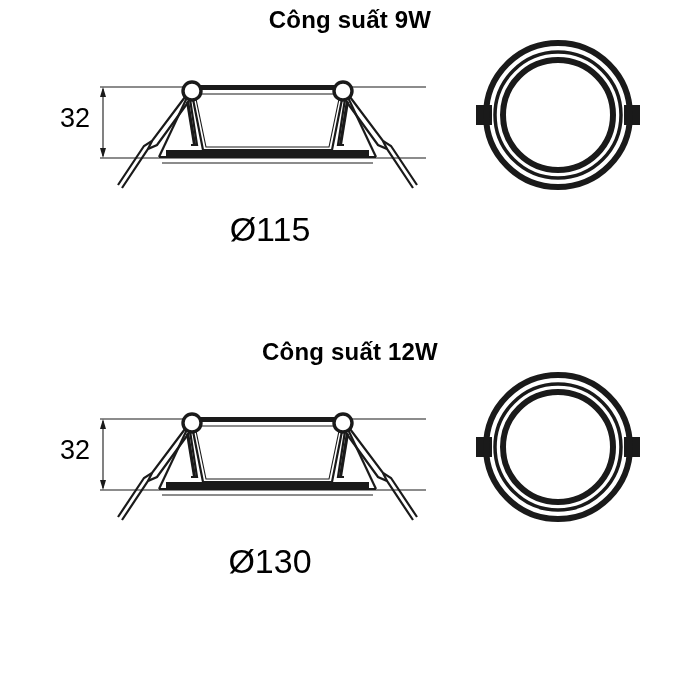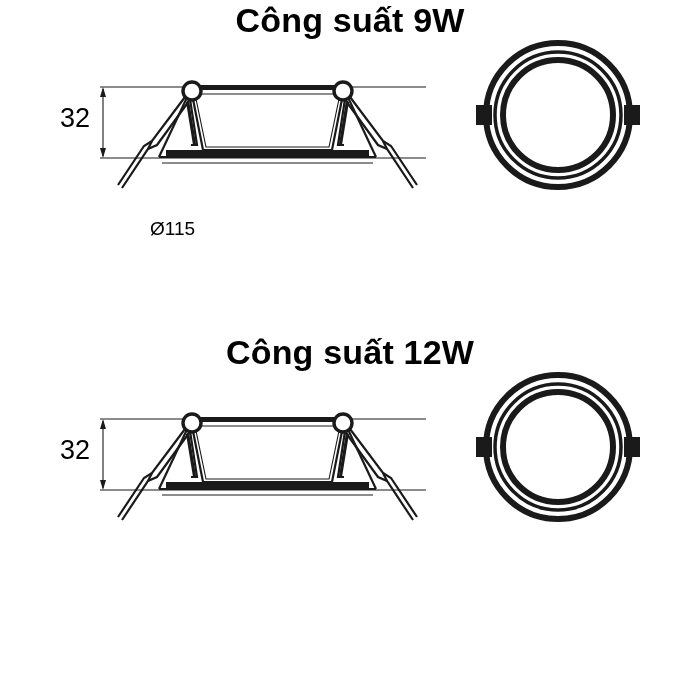--- a/index.html
+++ b/index.html
@@ -29,21 +29,21 @@
   }
   .variant-9w  { top: 5px; }
   .variant-12w { top: 337px; }
 
   .variant-title {
     position: absolute;
     top: 0;
     left: 0;
     width: 700px;
     text-align: center;
-    font-size: 34px;
+    font-size: 24px;
     font-weight: bold;
     letter-spacing: 0.2px;
     line-height: 30px;
     white-space: nowrap;
   }
 
   .side-view-wrap {
     position: absolute;
     left: 56px;
     top: 40px;
@@ -56,22 +56,22 @@
     top: 20px;
     width: 180px;
     height: 180px;
   }
 
   .dim-caption {
     position: absolute;
     top: 208px;
     left: 150px;
     width: 240px;
-    text-align: left;
-    font-size: 19px;
+    text-align: center;
+    font-size: 34px;
     line-height: 32px;
     white-space: nowrap;
   }
 
   svg { display: block; overflow: visible; }
   .ln   { stroke: #1a1a1a; fill: none; }
   .thin { stroke-width: 1.1; }
   .med  { stroke-width: 2.2; }
   .thick{ stroke-width: 3.4; }
   .fillblk { fill: #1a1a1a; stroke: none; }
@@ -212,16 +212,17 @@
     <div class="plan-view-wrap">
       <svg width="180" height="180" viewBox="0 0 180 180">
         <rect class="fillblk" x="8" y="80" width="16" height="20"></rect>
         <rect class="fillblk" x="156" y="80" width="16" height="20"></rect>
         <circle class="ln nofill" cx="90" cy="90" r="72" stroke-width="6"></circle>
         <circle class="ln nofill" cx="90" cy="90" r="63" stroke-width="3.5"></circle>
         <circle class="ln nofill" cx="90" cy="90" r="55" stroke-width="6"></circle>
       </svg>
     </div>
 
+    <div class="dim-caption">Ø130</div>
 
   </div>
 
 </div>
 
 </body></html>

